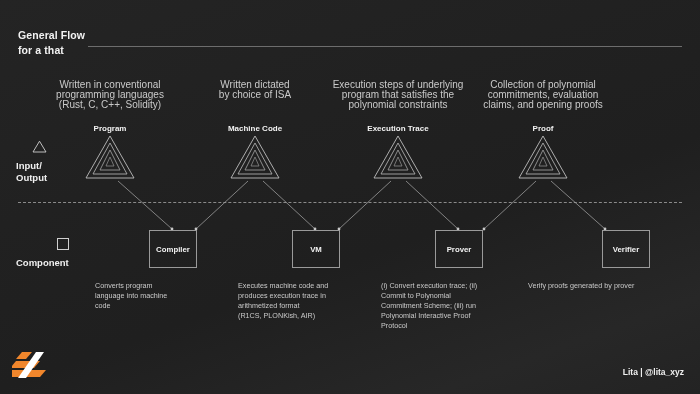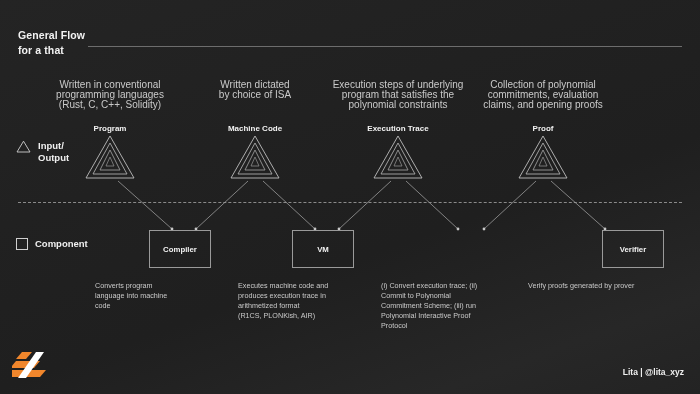--- a/index.html
+++ b/index.html
@@ -42,22 +42,23 @@
     left: 18px;
     top: 202px;
     width: 664px;
     height: 0;
     border-top: 1px dashed #8a8a8a;
   }
   
   .legend {
     position: absolute;
     display: flex;
-    align-items: flex-start;
+    align-items: flex-end;
     gap: 7px;
+    flex-direction: column;
   }
   #legend-io { left: 16px; top: 140px; }
   #legend-comp { left: 16px; top: 238px; }
   .legend-label {
     font-size: 9.5px;
     font-weight: 700;
     line-height: 12px;
     color: #f0f0f0;
     white-space: pre-line;
   }
@@ -100,21 +101,21 @@
     left: 50%;
     margin-left: -26px;
     width: 52px;
     height: 46px;
   }
   .box {
     position: absolute;
     top: 230px;
     left: 50%;
     margin-left: -31px;
-    width: 62px;
+    width: 48px;
     height: 38px;
     border: 1px solid #9a9a9a;
     box-sizing: border-box;
     display: flex;
     align-items: center;
     justify-content: center;
     font-size: 7.8px;
     font-weight: 700;
     color: #f2f2f2;
   }
@@ -247,20 +248,23 @@
     <div class="io-label">Execution Trace</div>
     <div class="tri-wrap">
       <svg viewBox="0 0 52 46" width="52" height="46">
         <polygon points="26,2 50,44 2,44" fill="none" stroke="#bdbdbd" stroke-width="0.9"></polygon>
         <polygon points="26,9 43,40 9,40" fill="none" stroke="#ababab" stroke-width="0.9"></polygon>
         <polygon points="26,16 36,36 16,36" fill="none" stroke="#999" stroke-width="0.9"></polygon>
         <polygon points="26,23 30,32 22,32" fill="none" stroke="#8a8a8a" stroke-width="0.8"></polygon>
       </svg>
     </div>
   </div>
+  <div class="box" style="left:466px">
+    <span>Prover</span>
+  </div>
   <div class="note-bottom" style="left:466px">(i) Convert execution trace; (ii)
 Commit to Polynomial
 Commitment Scheme; (iii) run
 Polynomial Interactive Proof
 Protocol</div>
 
   <div class="stage" style="left:543px">
     <div class="note-top">Collection of polynomial
 commitments, evaluation
 claims, and opening proofs</div>

